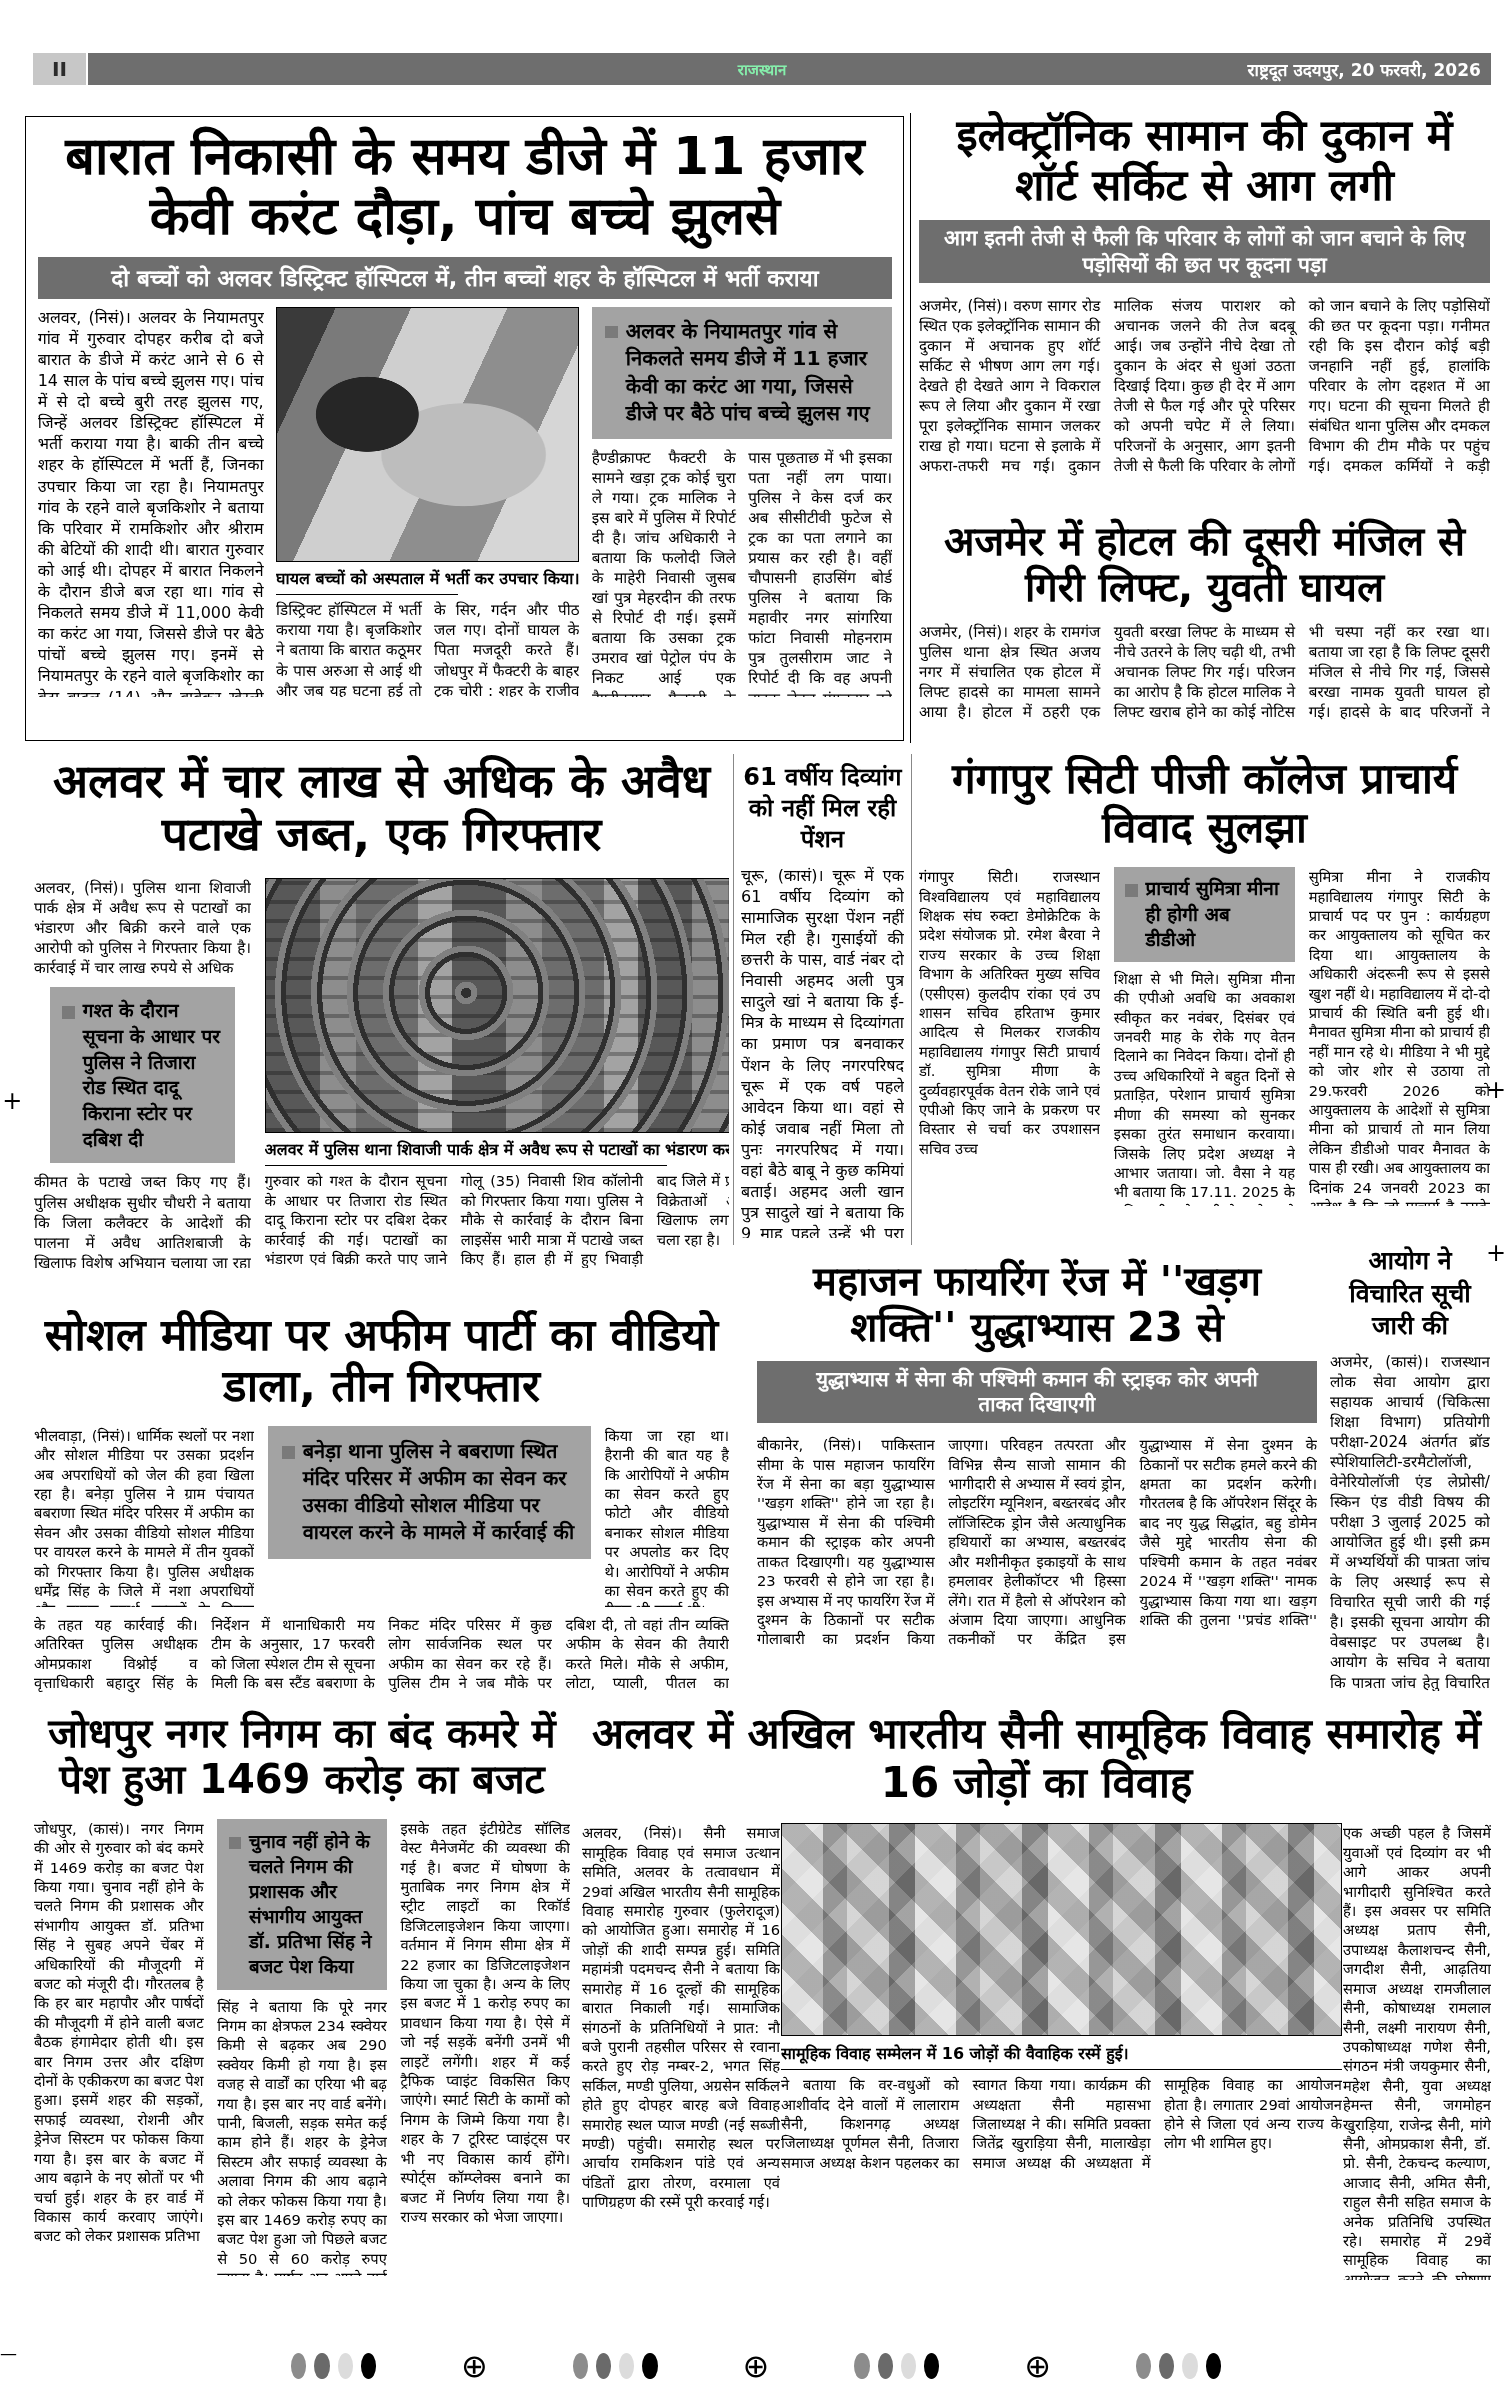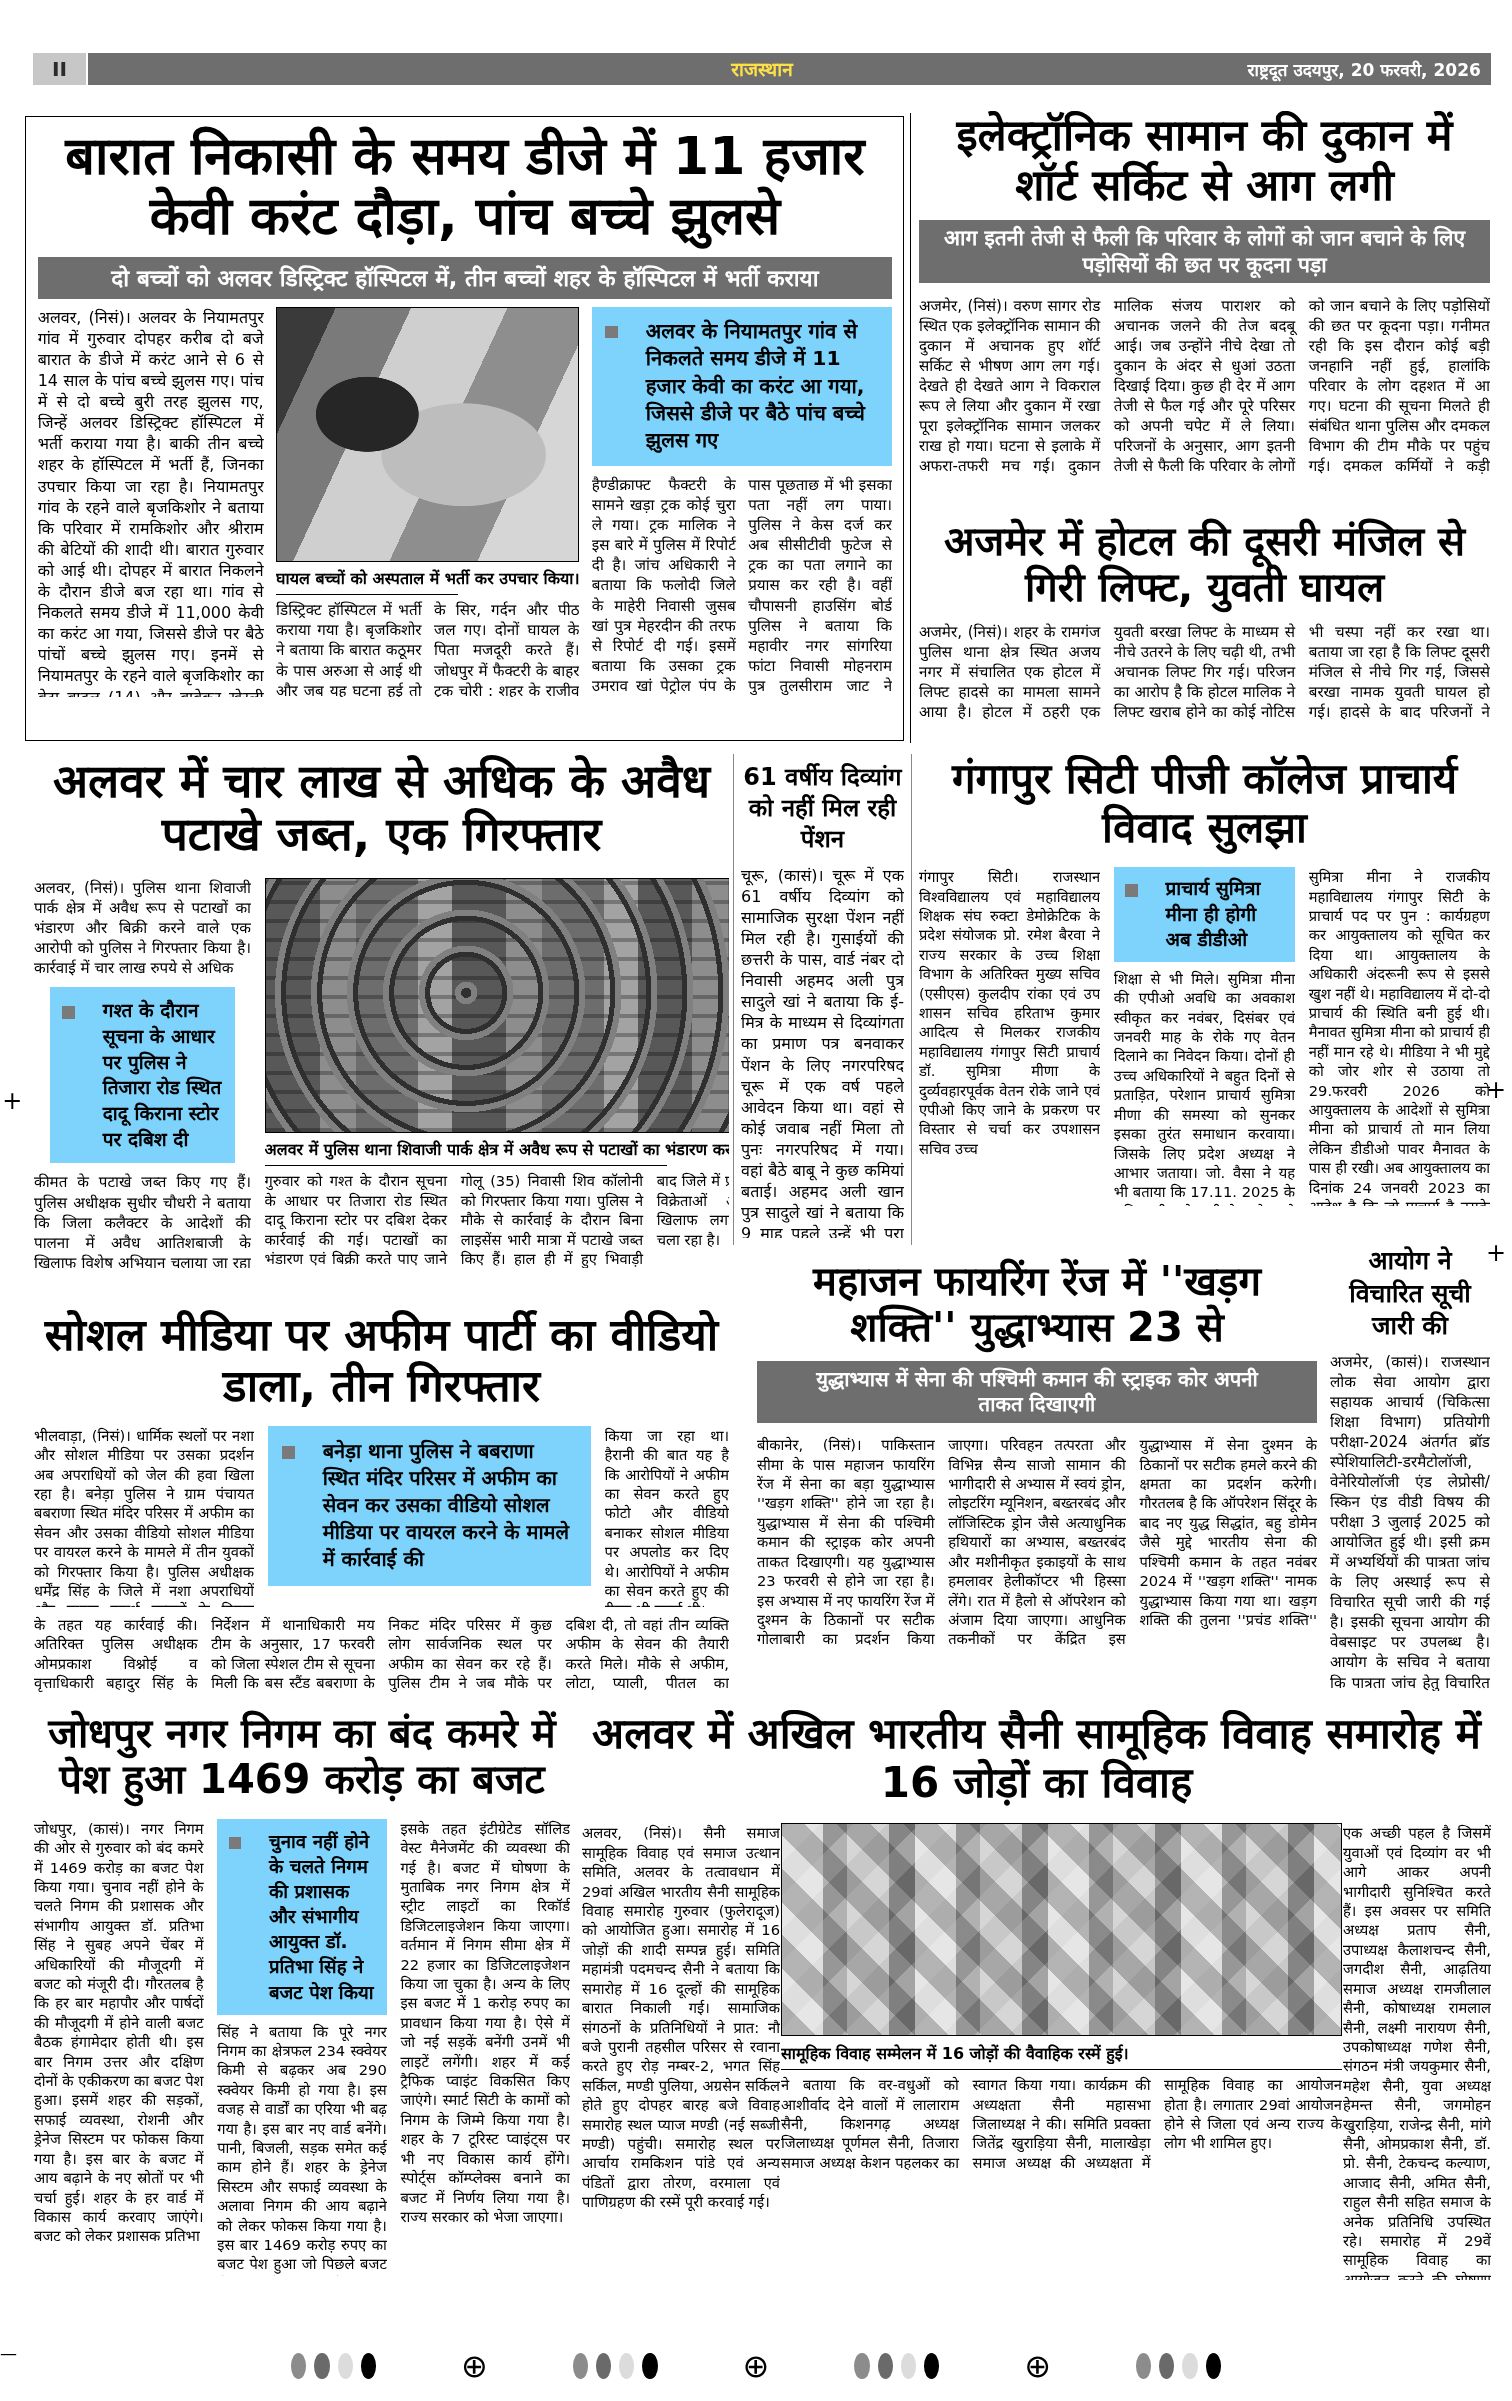--- a/index.html
+++ b/index.html
@@ -4,28 +4,28 @@
 <style>
   html,body{margin:0;padding:0;background:#ffffff;}
   .page{position:relative;width:1512px;height:2401px;background:#fff;overflow:hidden;
         font-family:"DejaVu Sans",sans-serif;color:#000;}
   
   .masthead{position:absolute;left:33px;top:53px;width:1458px;height:32px;background:#6e6e6e;}
   .masthead .pageno{position:absolute;left:0;top:0;width:53px;height:32px;background:#c7c7c7;
         border-right:2.3px solid #fff;display:flex;align-items:center;justify-content:center;
         font-size:20.3px;font-weight:bold;color:#2b2b2b;}
   .masthead .section{position:absolute;left:0;right:0;top:0;height:32px;display:flex;align-items:center;
-        justify-content:center;color:#fde047;font-size:19px;font-weight:bold;}
+        justify-content:center;color:#86efac;font-size:15px;font-weight:bold;}
   .masthead .edition{position:absolute;right:10.2px;top:0;height:32px;display:flex;align-items:center;
         color:#fff;font-size:17px;font-weight:bold;}
   
   .hl{font-weight:bold;text-align:center;line-height:1.16;color:#000;}
   .subbar{background:#6e6e6e;color:#fff;font-weight:bold;text-align:center;line-height:1.25;}
   .jtext{text-align:justify;line-height:1.32;overflow:hidden;}
-  .hbox{background:#7dd3fc;display:flex;gap:28px;font-weight:bold;line-height:1.35;overflow:hidden;}
+  .hbox{background:#a3a3a3;display:flex;gap:8px;font-weight:bold;line-height:1.35;overflow:hidden;}
   .hbox .sq{width:12.4px;height:12.4px;background:#7a7a7a;flex:none;margin-top:8px;}
   .cap{font-weight:bold;overflow:hidden;white-space:nowrap;}
   .rule{border-top:1.1px solid #000;height:0;}
   .vline{position:absolute;width:1.1px;background:#000;}
   .photo{border:1.7px solid #000;box-sizing:border-box;}
   .photo-dj{background:
       radial-gradient(ellipse 85px 62px at 30% 42%, #262626 60%, rgba(0,0,0,0) 61%),
       radial-gradient(ellipse 136px 85px at 62% 58%, #bdbdbd 60%, rgba(0,0,0,0) 61%),
       linear-gradient(115deg,#3a3a3a 0 14%,#7a7a7a 14% 32%,#cfcfcf 32% 55%,#8e8e8e 55% 76%,#d6d6d6 76% 100%);}
   .photo-crackers{background:

